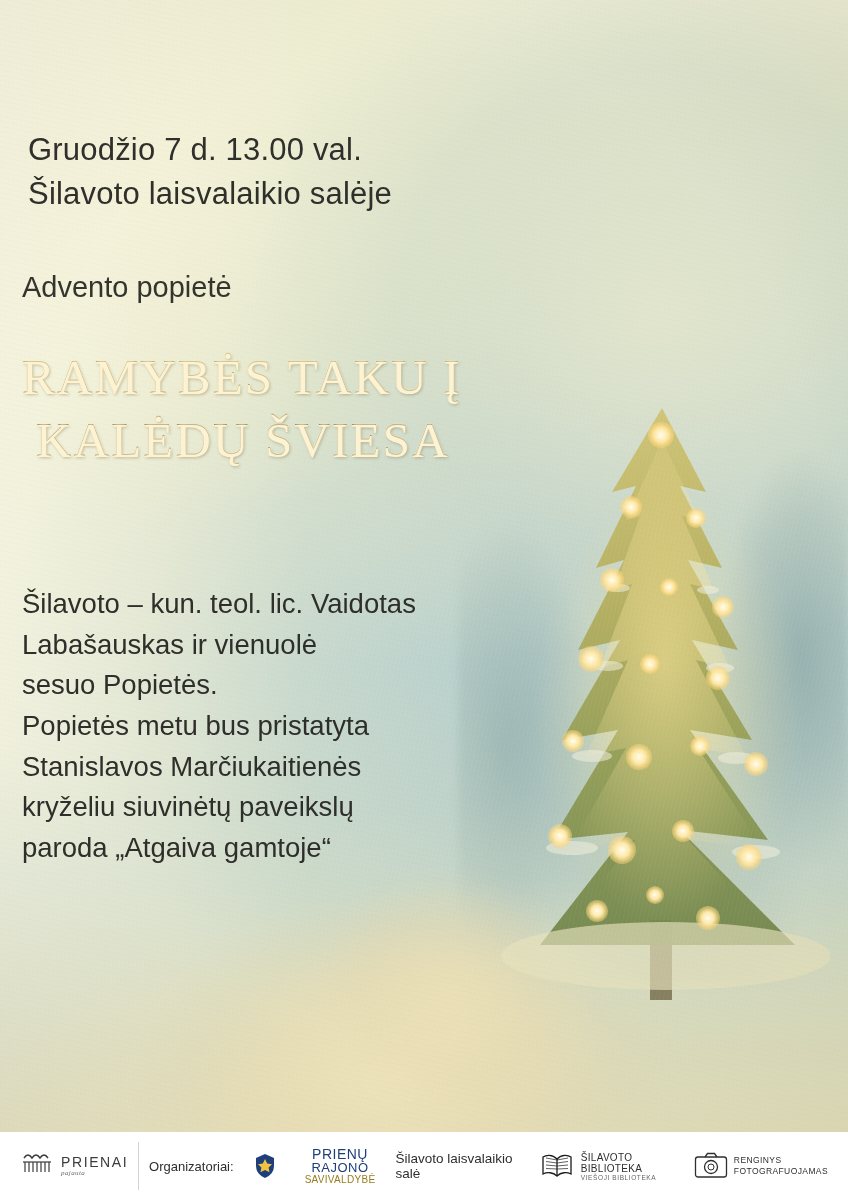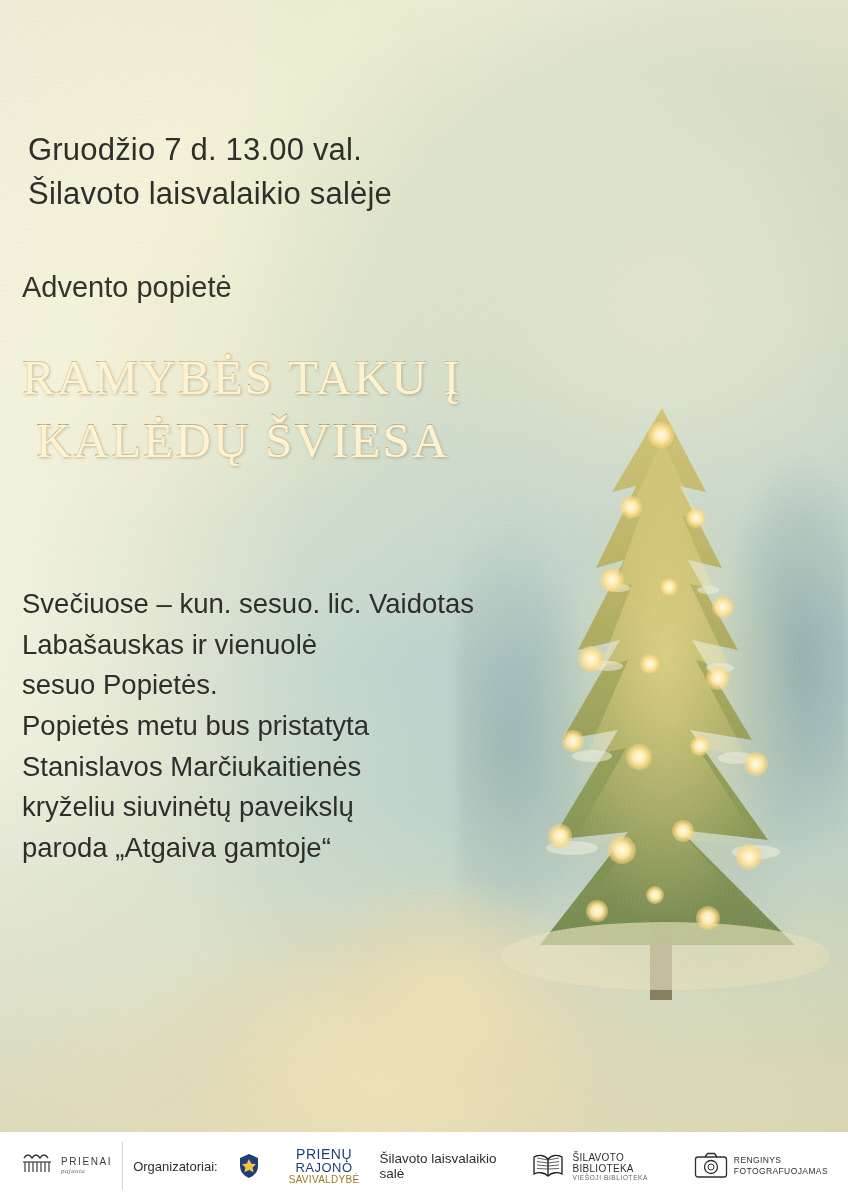--- a/index.html
+++ b/index.html
@@ -210,21 +210,21 @@
     display: flex;
     align-items: center;
     gap: 7px;
   }
   .prienai-mark {
     width: 34px;
     height: 34px;
     position: relative;
   }
   .prienai-text {
-    font-size: 10px;
+    font-size: 14px;
     letter-spacing: 1.6px;
     color: #3b3b3b;
     line-height: 1.05;
   }
   .prienai-sub {
     font-size: 7px;
     letter-spacing: 0.4px;
     color: #6a6a6a;
     font-family: "Liberation Serif", serif;
     font-style: italic;
@@ -355,21 +355,21 @@
     </div>
 
     <div class="block subtitle">Advento popietė</div>
 
     <div class="block title">
       <span class="line1">RAMYBĖS TAKU Į</span>
       <span class="line2">KALĖDŲ ŠVIESA</span>
     </div>
 
     <div class="block body">
-      <div>Svečiuose – kun. sesuo. lic. Vaidotas</div>
+      <div>Šilavoto – kun. teol. lic. Vaidotas</div>
       <div>Labašauskas ir vienuolė</div>
       <div>sesuo Popietės.</div>
       <div>Popietės metu bus pristatyta</div>
       <div>Stanislavos Marčiukaitienės</div>
       <div>kryželiu siuvinėtų paveikslų</div>
       <div>paroda „Atgaiva gamtoje“</div>
     </div>
 
 
   </div>

